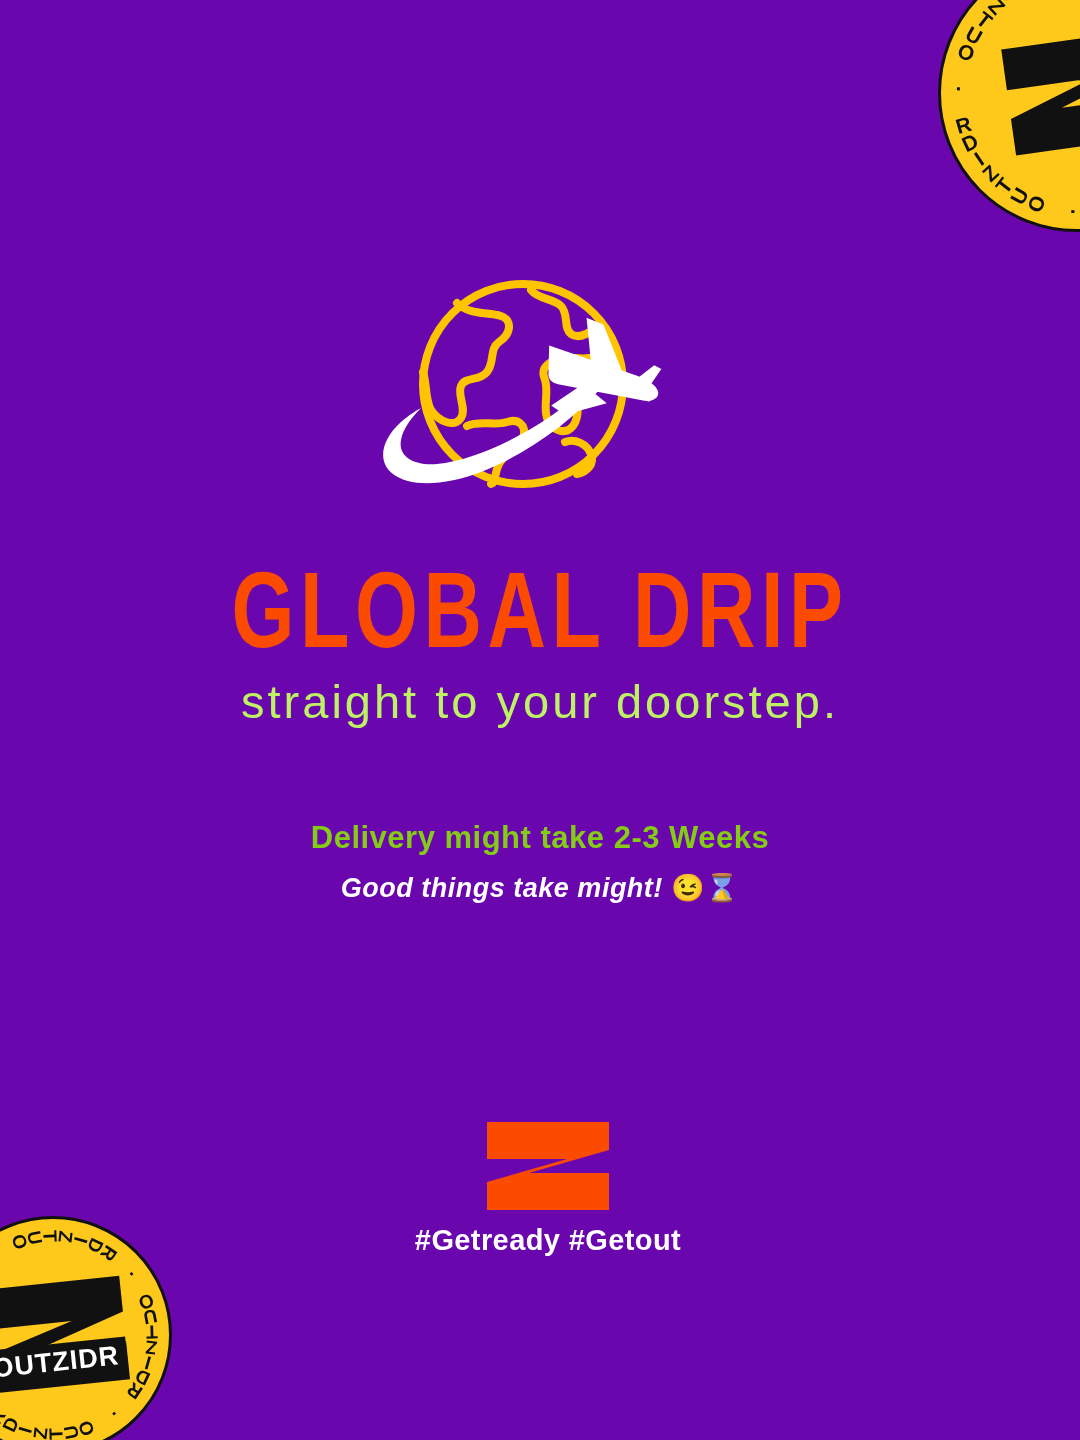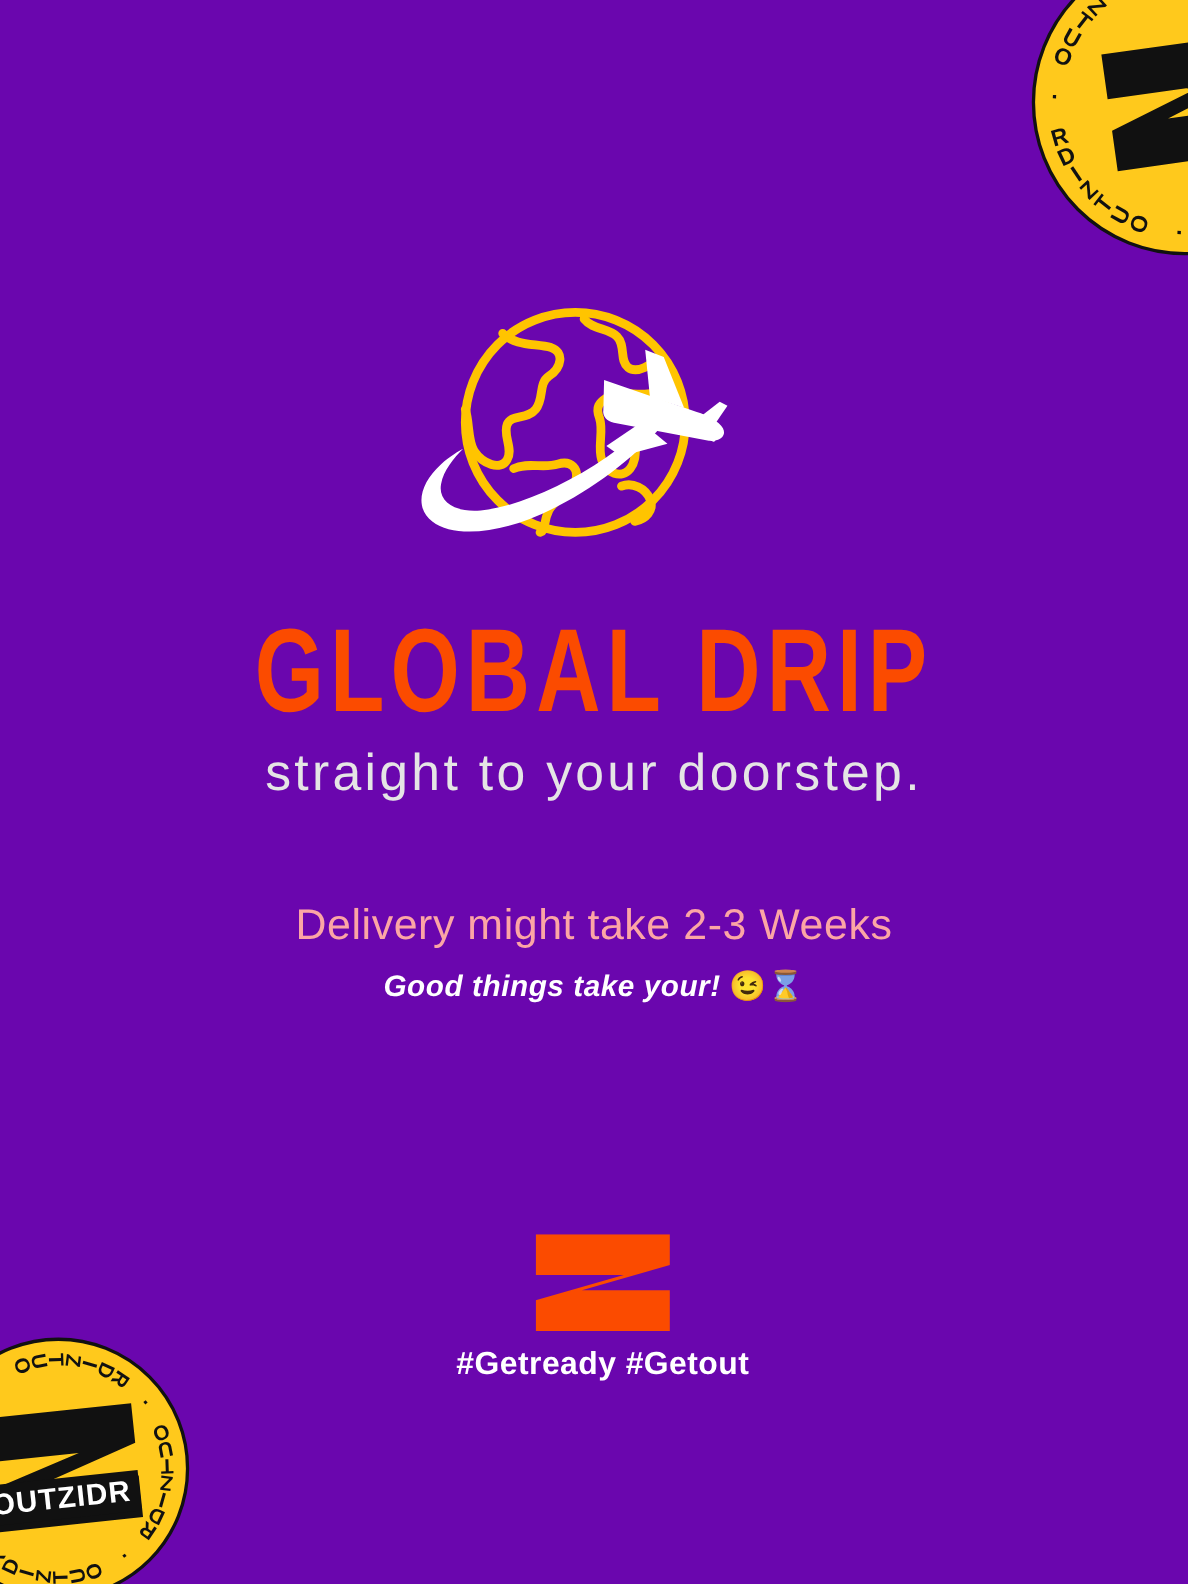--- a/index.html
+++ b/index.html
@@ -105,38 +105,38 @@
     line-height: 1.0;
     font-weight: 800;
     letter-spacing: 6px;
     font-family: "Liberation Sans", sans-serif;
     transform: scaleX(0.92) scaleY(1.22);
     transform-origin: center center;
     margin: 18px 0 22px 0;
     font-stretch: condensed;
   }
   .line-doorstep {
-    color: #e5e5e5;
+    color: #bef264;
     font-size: 47px;
     font-weight: 300;
     letter-spacing: 3px;
     line-height: 1.12;
     font-family: "Liberation Sans", sans-serif;
   }
 
   .delivery-block {
     position: absolute;
     left: 0; right: 0;
     top: 820px;
     text-align: center;
   }
   .line-delivery {
-    color: #fca5a5;
-    font-size: 39px;
-    font-weight: 400;
+    color: #84cc16;
+    font-size: 31px;
+    font-weight: 700;
     letter-spacing: 0.5px;
     font-family: "Liberation Sans", sans-serif;
   }
   .line-good {
     color: #ffffff;
     font-size: 27px;
     font-weight: 700;
     font-style: italic;
     letter-spacing: 0.5px;
     margin-top: 16px;
@@ -274,21 +274,21 @@
   </div>
 
   <div class="copy">
     <div class="line-global">GLOBAL DRIP</div>
     <div class="line-doorstep">straight to your doorstep.</div>
   </div>
 
   <div class="delivery-block">
     <div class="line-delivery">Delivery might take 2-3 Weeks</div>
     <div class="line-good">
-      <span>Good things take your!</span>
+      <span>Good things take might!</span>
       <span class="emoji">😉⌛</span>
     </div>
   </div>
 
   <div class="footer">
     <svg class="footer-z" width="122" height="88" viewBox="0 0 122 88">
       <polygon points="0,0 122,0 122,28 42,51 122,51 122,88 0,88 0,60 80,37 0,37" fill="#FB4B00"></polygon>
     </svg>
     <div class="footer-tag">#Getready #Getout</div>
   </div>

